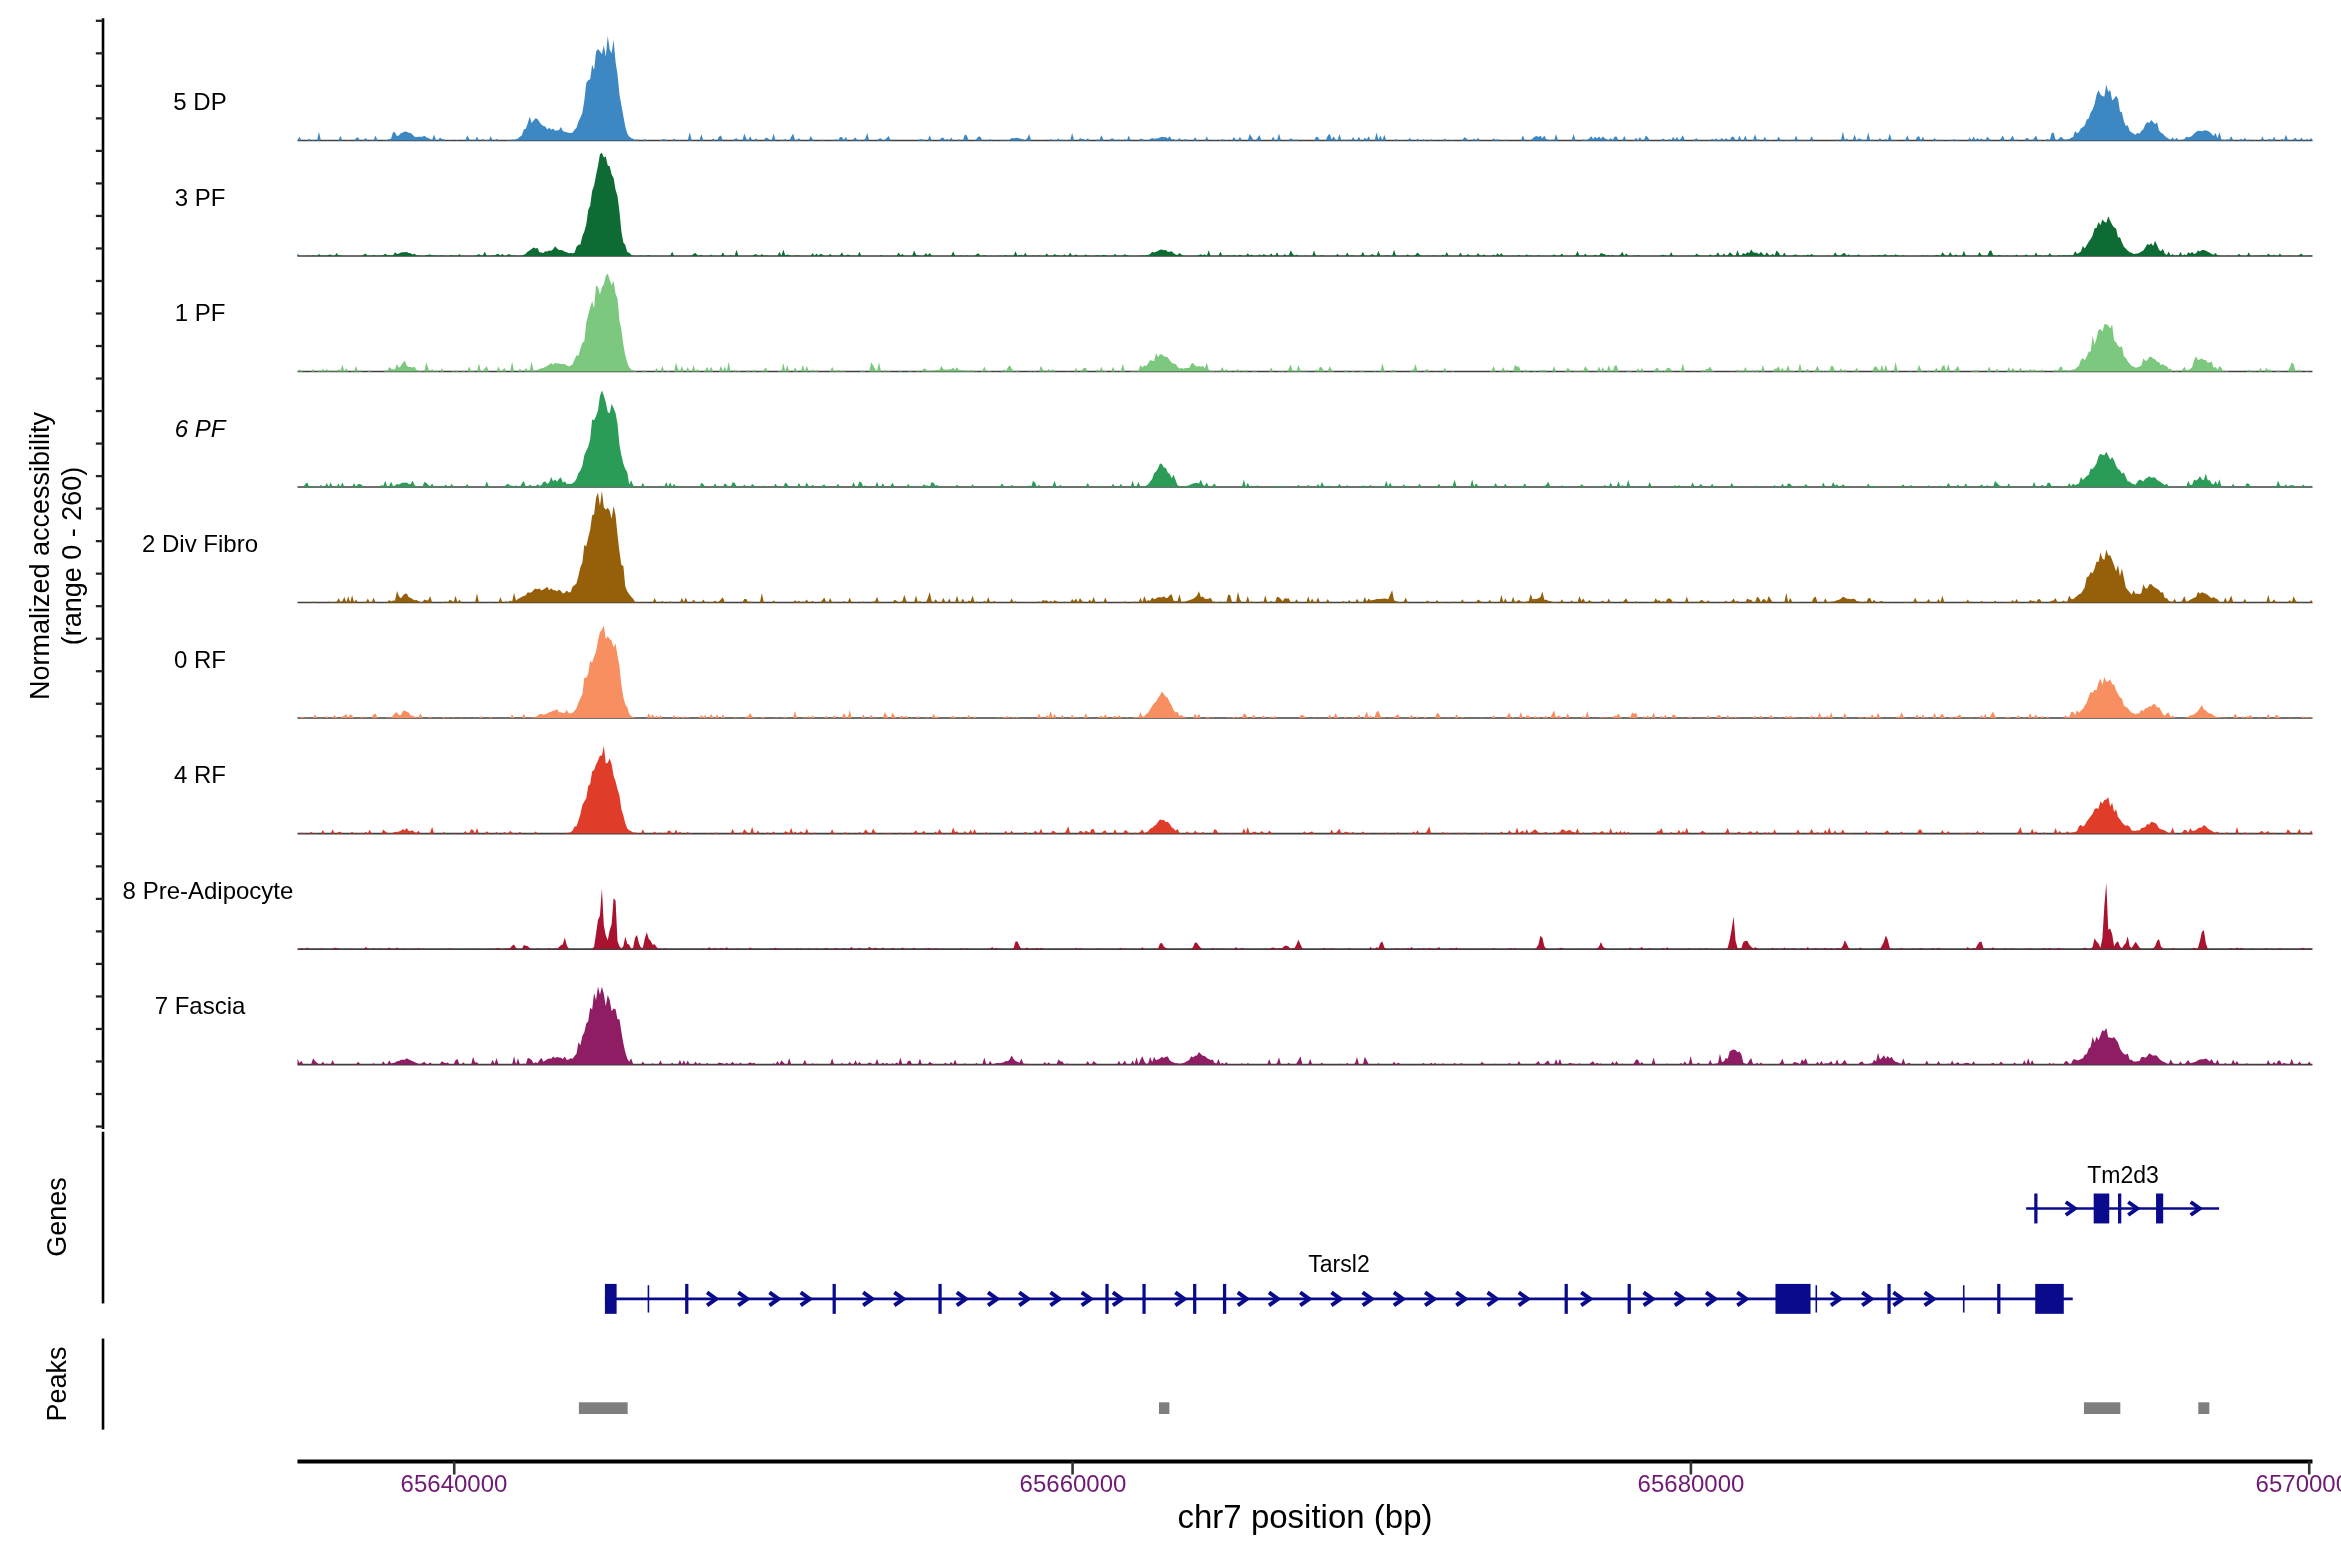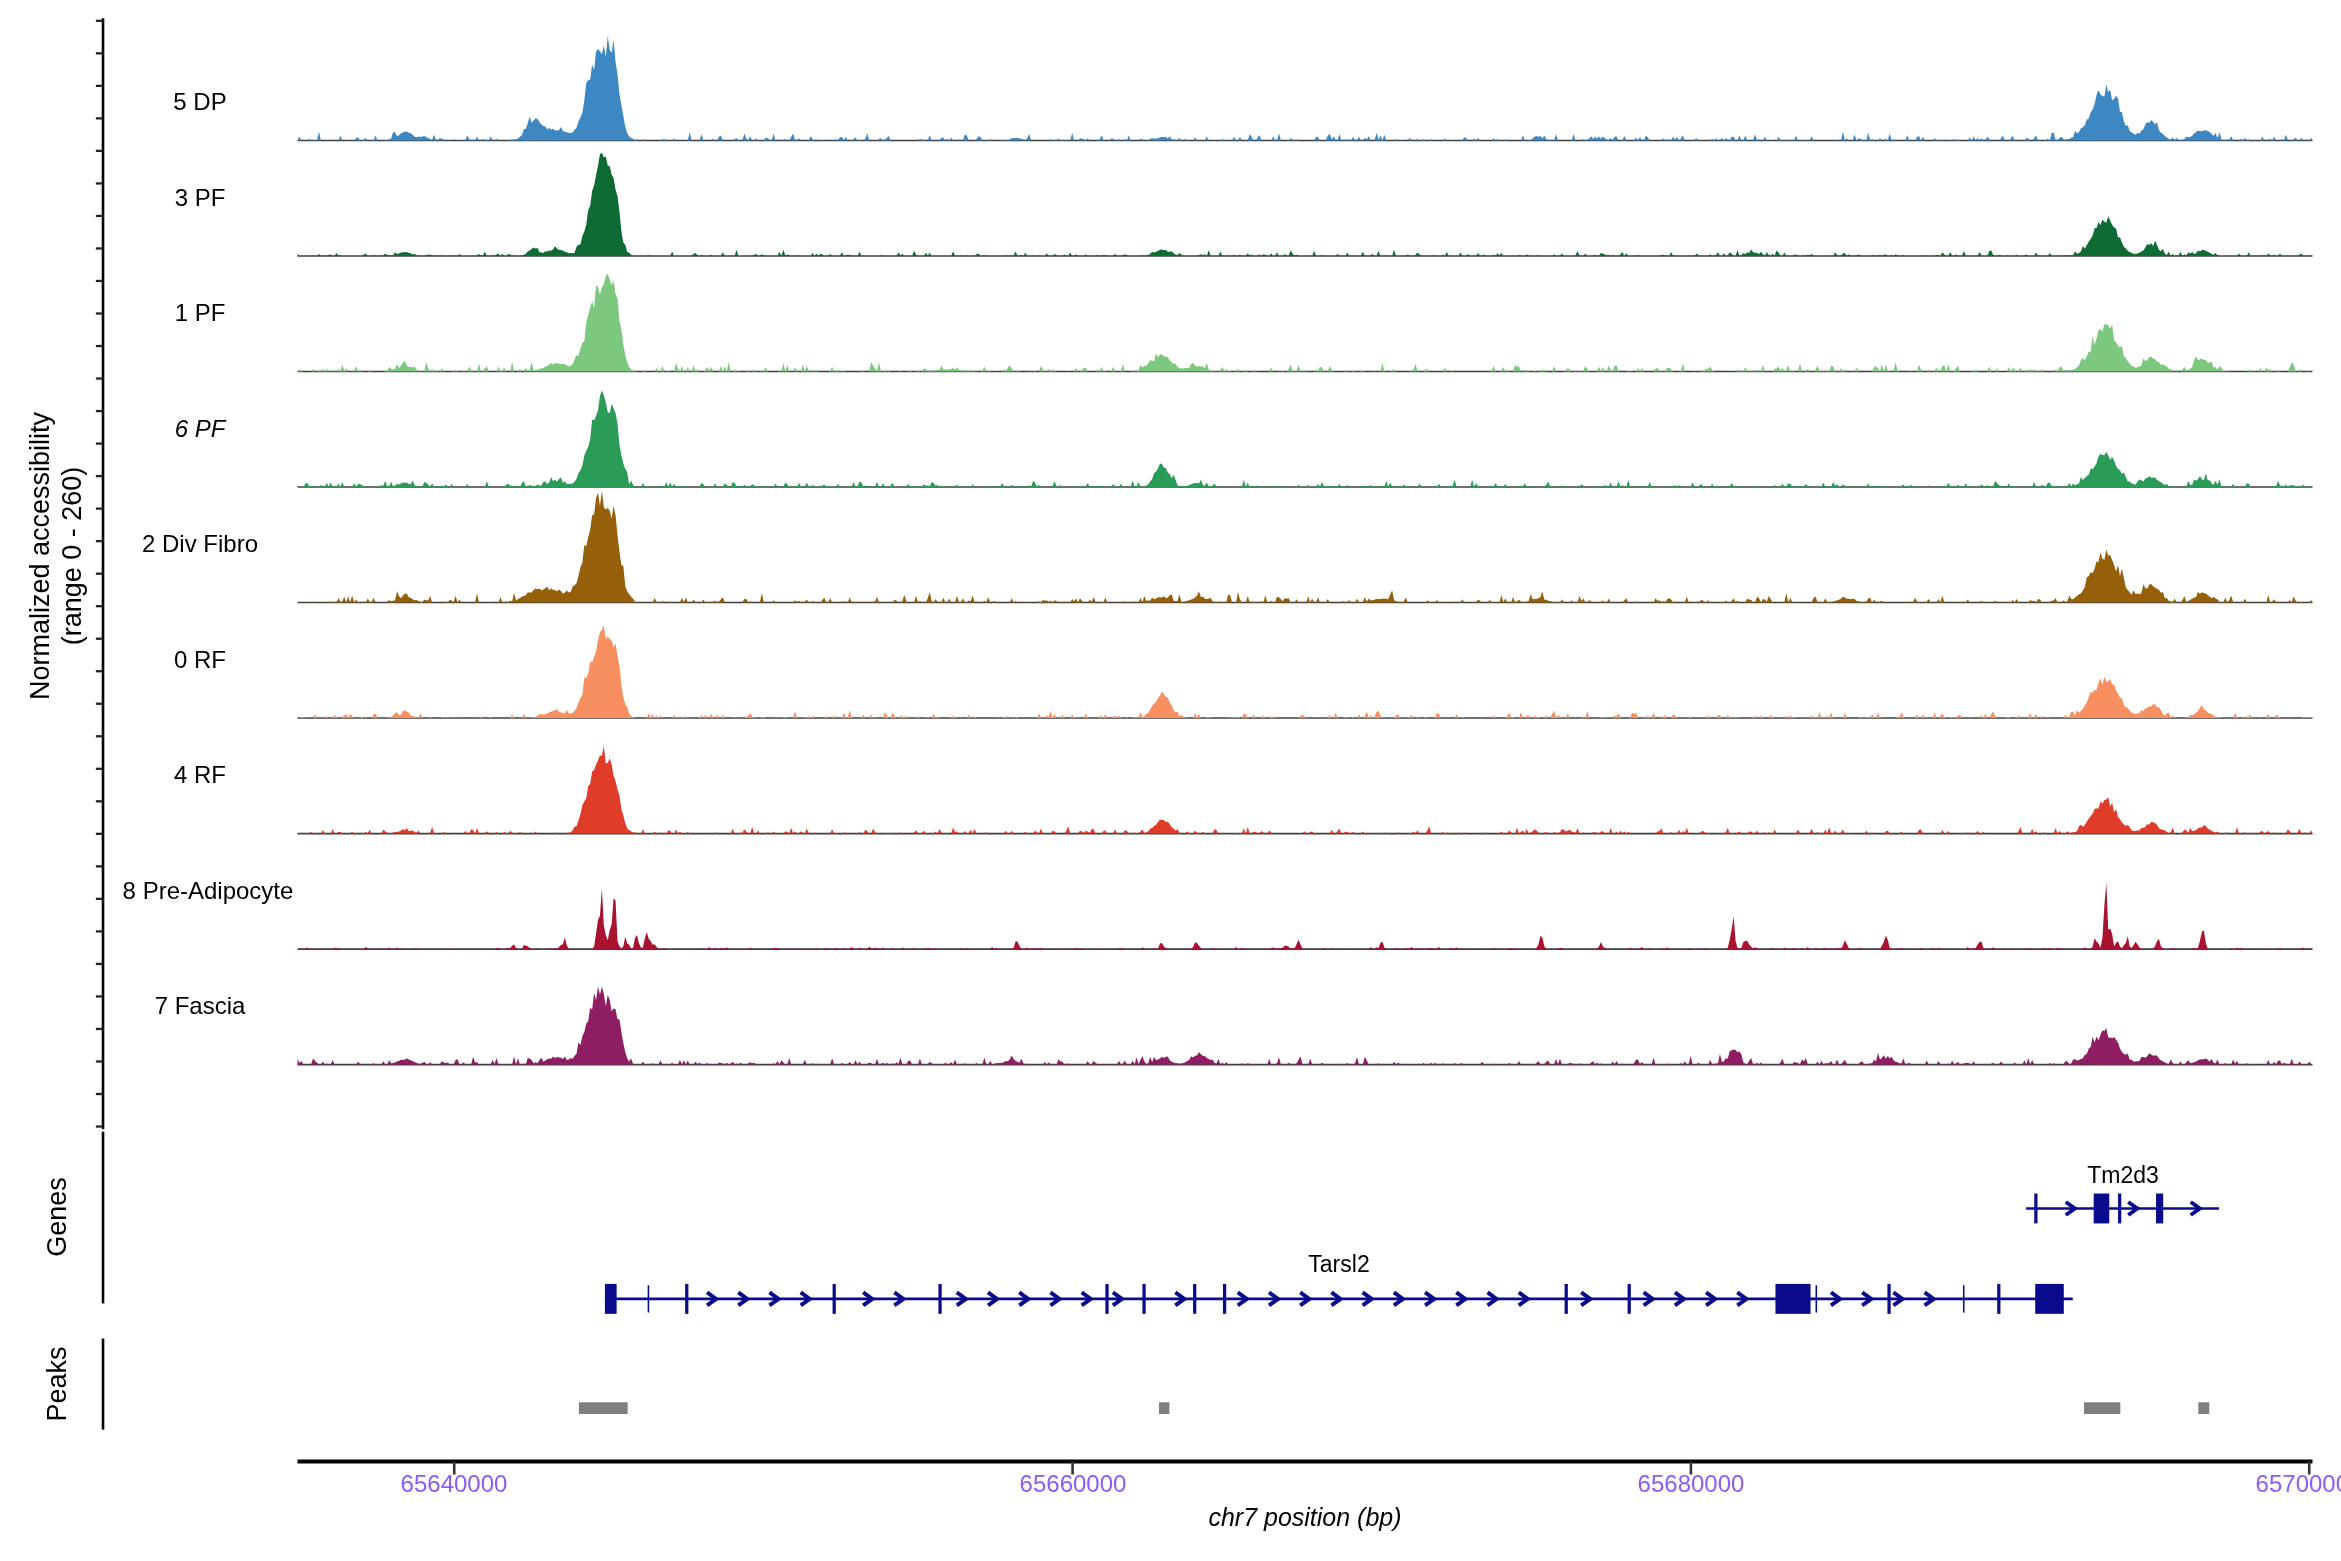--- a/index.html
+++ b/index.html
@@ -3,23 +3,23 @@
 <meta charset="utf-8">
 <style>
   html,body{margin:0;padding:0;background:#fff;}
   .fig{position:relative;width:2342px;height:1561px;background:#ffffff;overflow:hidden;
        font-family:"Liberation Sans","DejaVu Sans",sans-serif;}
   svg{position:absolute;left:0;top:0;}
   .lbl{position:absolute;transform:translate(-50%,-50%);white-space:nowrap;color:#000;}
   .rot{transform:translate(-50%,-50%) rotate(-90deg);}
   .ytitle{font-size:27px;}
   .panel-label{font-size:27px;}
-  .xtitle{font-size:25px;font-style:italic;}
+  .xtitle{font-size:33px;}
   .track-label{font-size:24px;}
-  .tick-label{font-size:24px;color:#8b5cf6;}
+  .tick-label{font-size:24px;color:#701a75;}
   .gene-label{font-size:23px;}
 </style>
 </head>
 <body>
 
 <div class="fig">
   <svg id="plot" width="2342" height="1561" viewBox="0 0 3600 2400">
       <line x1="158" y1="28" x2="158" y2="1736" stroke="#000" stroke-width="4"></line>
       <line x1="147" y1="32" x2="158" y2="32" stroke="#222" stroke-width="3.5"></line>
       <line x1="147" y1="82" x2="158" y2="82" stroke="#222" stroke-width="3.5"></line>

